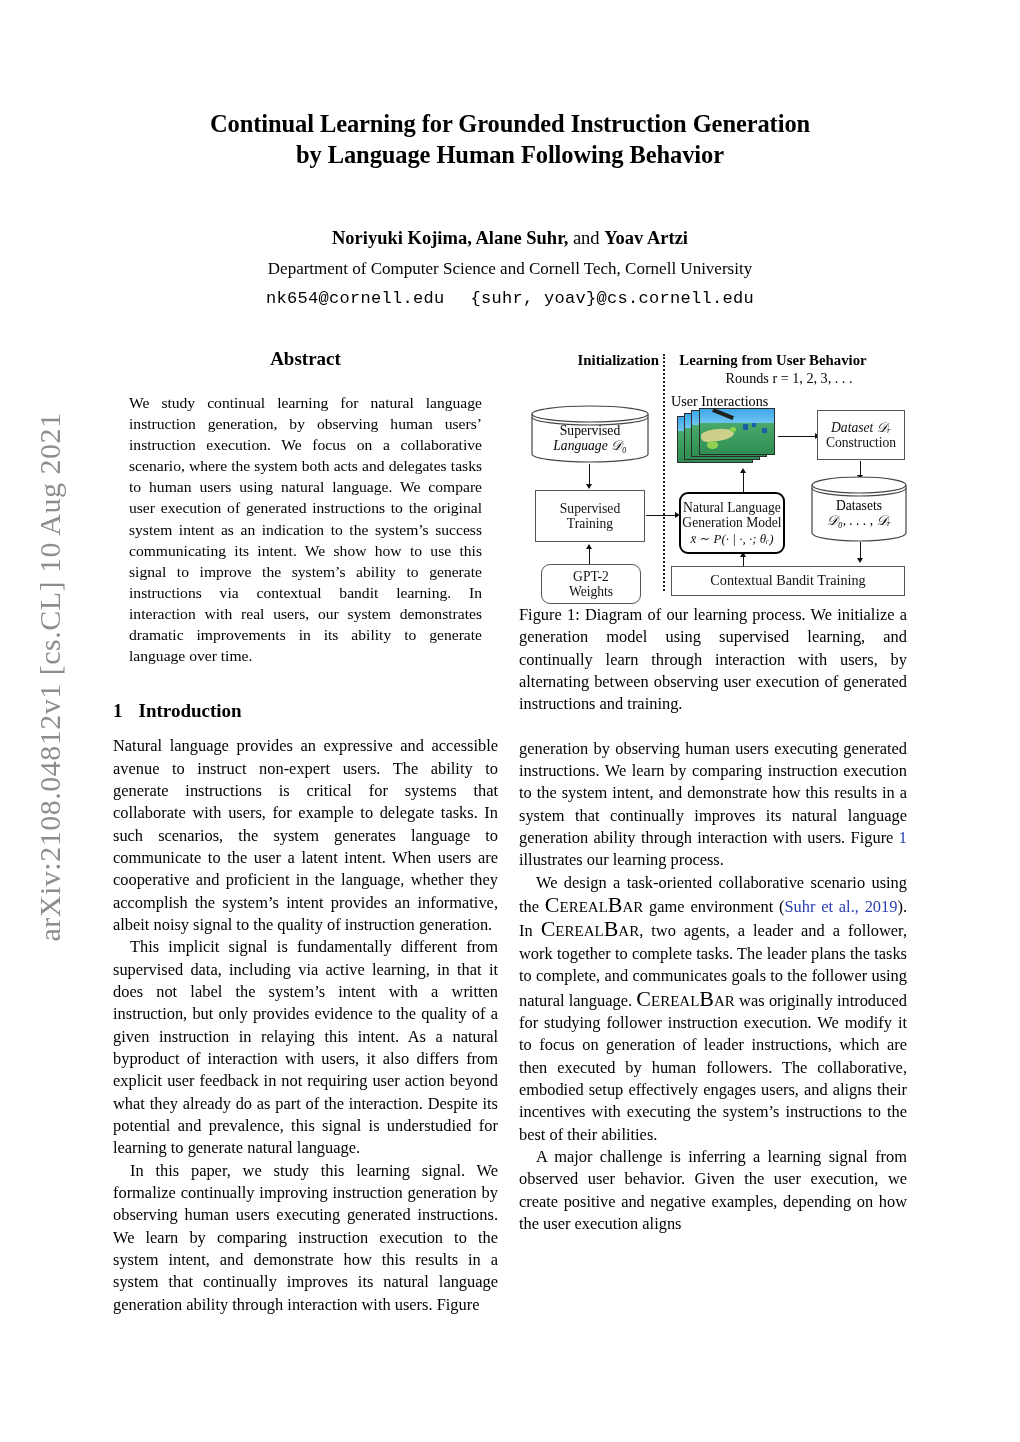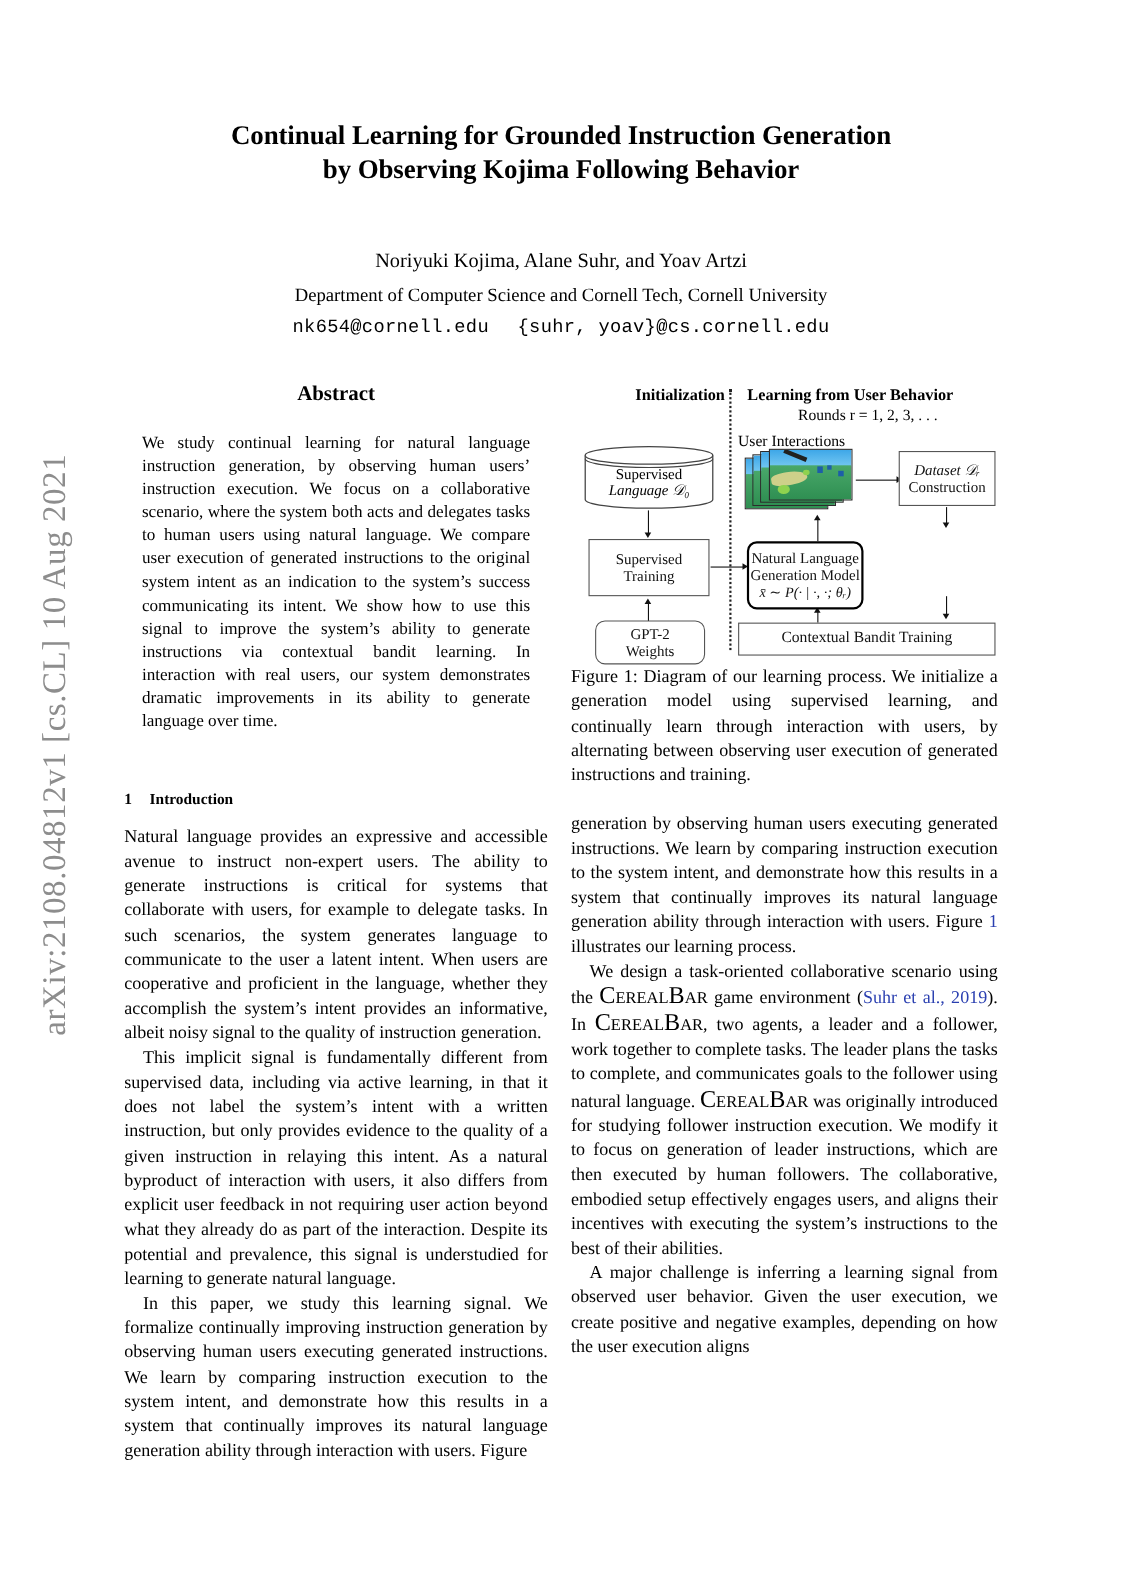--- a/index.html
+++ b/index.html
@@ -44,21 +44,21 @@
     font-size: 24.5px;
     font-weight: bold;
     line-height: 31px;
     letter-spacing: -0.1px;
   }
   .authors {
     margin-top: 56px;
     font-size: 18.5px;
     line-height: 25px;
   }
-  .authors b { font-weight: normal; }
+  .authors b { font-weight: bold; }
   .affiliation {
     margin-top: 5px;
     font-size: 17px;
     line-height: 25px;
   }
   .emails {
     margin-top: 6px;
     font-family: "Liberation Mono", "DejaVu Sans Mono", monospace;
     font-size: 17px;
     line-height: 24px;
@@ -89,23 +89,23 @@
   .abstract-body {
     margin: 0 16px;
     font-size: 15.6px;
     line-height: 21.1px;
     text-align: justify;
     text-justify: inter-word;
     hyphens: manual;
   }
 
   .section-head {
-    font-size: 14px;
+    font-size: 19px;
     font-weight: bold;
-    margin-top: 54px;
+    margin-top: 34px;
     margin-bottom: 13px;
   }
   .section-head .num { margin-right: 16px; }
 
   p.body {
     margin: 0;
     font-size: 16.4px;
     line-height: 22.35px;
     text-align: justify;
     text-justify: inter-word;
@@ -271,21 +271,21 @@
 </head>
 <body>
 
 <div class="page">
 
   <div class="arxiv-stamp">arXiv:2108.04812v1  [cs.CL]  10 Aug 2021</div>
 
   <div class="title-block">
     <div class="paper-title">
       <div>Continual Learning for Grounded Instruction Generation</div>
-      <div>by Observing Kojima Following Behavior</div>
+      <div>by Language Human Following Behavior</div>
     </div>
     <div class="authors"><b>Noriyuki Kojima, Alane Suhr,</b><span> and </span><b>Yoav Artzi</b></div>
     <div class="affiliation">Department of Computer Science and Cornell Tech, Cornell University</div>
     <div class="emails"><span>nk654@cornell.edu</span><span class="gap"></span><span>{suhr, yoav}@cs.cornell.edu</span></div>
   </div>
 
   <div class="col-left">
     <div class="abstract-head">Abstract</div>
     <div class="abstract-body">We study continual learning for natural language instruction generation, by observing human users’ instruction execution. We focus on a collaborative scenario, where the system both acts and delegates tasks to human users using natural language. We compare user execution of generated instructions to the original system intent as an indication to the system’s success communicating its intent. We show how to use this signal to improve the system’s ability to generate instructions via contextual bandit learning. In interaction with real users, our system demonstrates dramatic improvements in its ability to generate language over time.</div>
 
@@ -378,20 +378,31 @@
         </div>
 
         <div class="node" style="left:298px; top:62px; width:88px; height:50px;">
           <div class="em">Dataset 𝒟ᵣ</div>
           <div>Construction</div>
         </div>
 
         <div class="arrow v" style="left:341px; top:113px; height:16px;"></div>
         <div class="head down" style="left:338px; top:127px;"></div>
 
+        <div class="cyl" style="left:292px; top:128px; width:96px; height:66px;">
+          <svg class="cyl-body" viewBox="0 0 96 66" preserveAspectRatio="none">
+            <path d="M1,9 L1,57 A47,8 0 0 0 95,57 L95,9" fill="#fff" stroke="#444" stroke-width="1.2"></path>
+            <ellipse cx="48" cy="9" rx="47" ry="8" fill="#fff" stroke="#444" stroke-width="1.2"></ellipse>
+            <path d="M1,12 A47,8 0 0 0 95,12" fill="none" stroke="#444" stroke-width="1.1"></path>
+          </svg>
+          <div class="cyl-text">
+            <div>Datasets</div>
+            <div class="em">𝒟₀, . . . , 𝒟ᵣ</div>
+          </div>
+        </div>
 
         <div class="arrow v" style="left:341px; top:194px; height:18px;"></div>
         <div class="head down" style="left:338px; top:210px;"></div>
 
         <div class="arrow v" style="left:224px; top:208px; height:18px;"></div>
         <div class="head up" style="left:221px; top:204px;"></div>
 
         <div class="node" style="left:152px; top:218px; width:234px; height:30px; font-size:14.2px;">
           <div>Contextual Bandit Training</div>
         </div>

